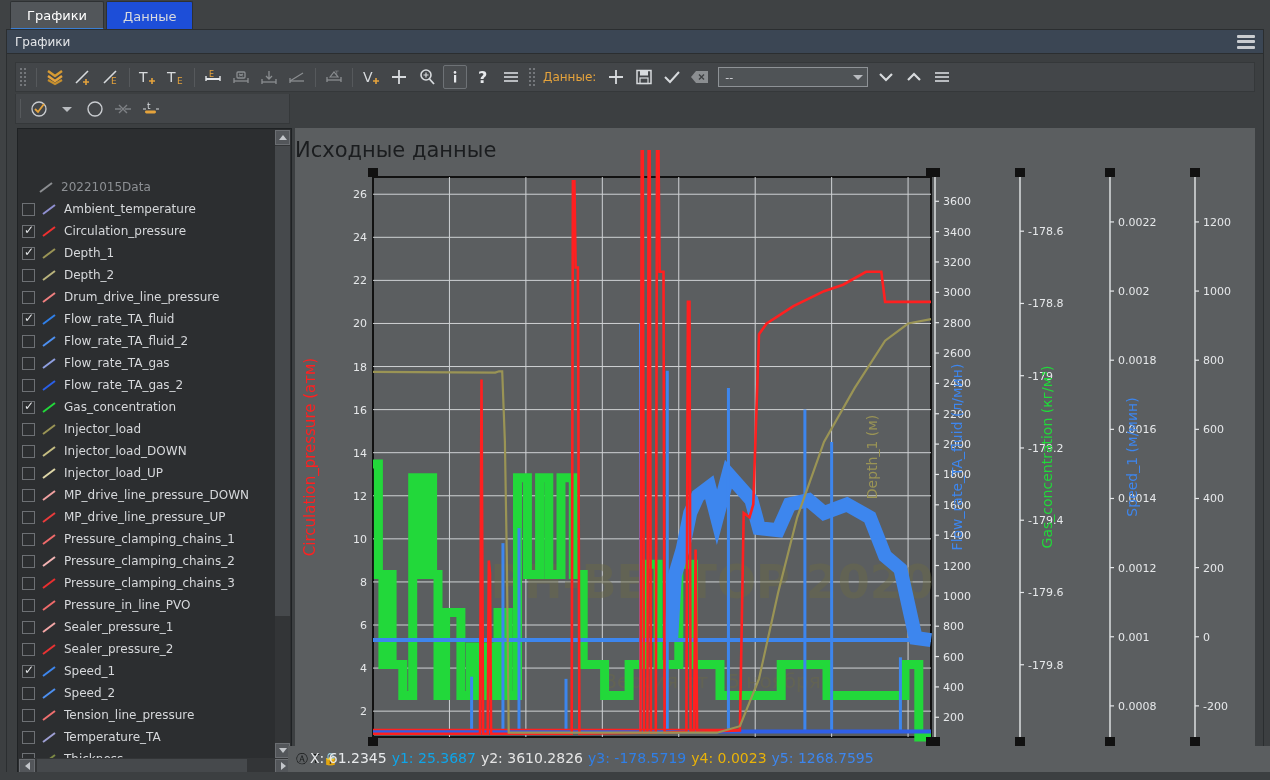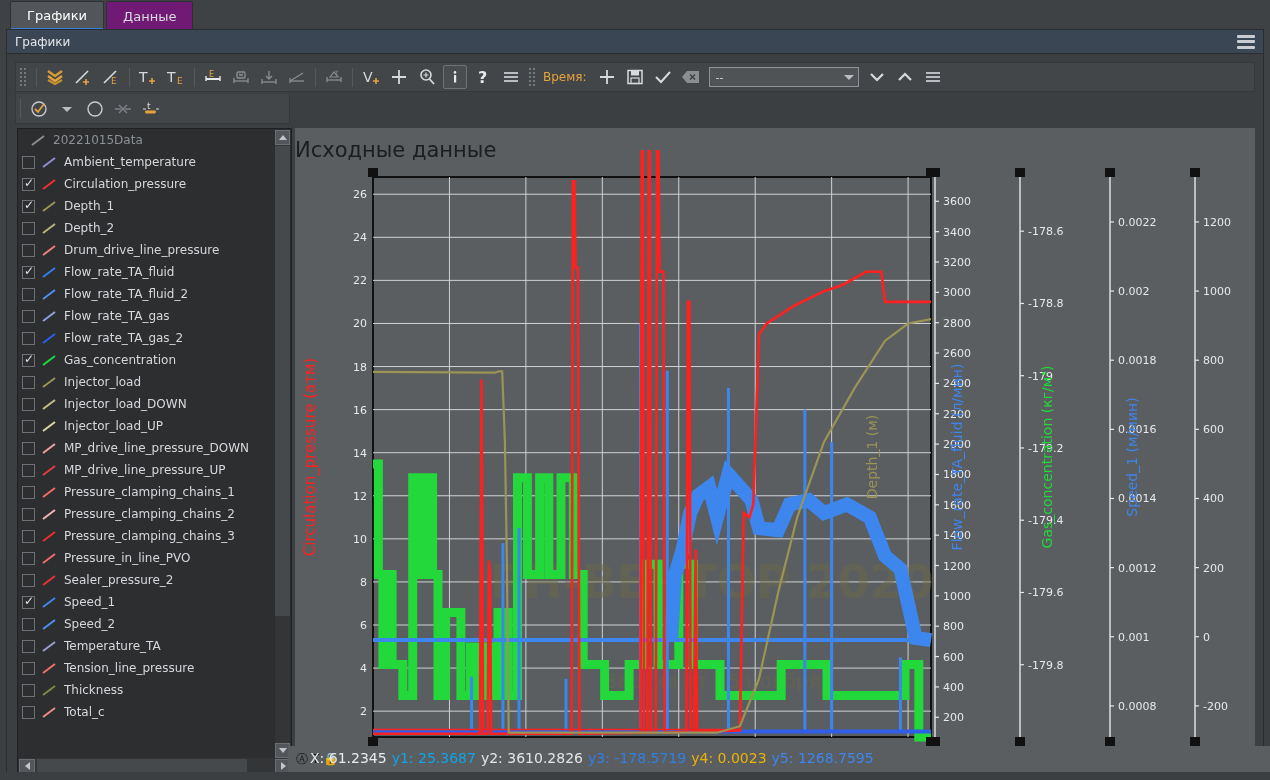--- a/index.html
+++ b/index.html
@@ -14,21 +14,21 @@
   
   .tabstrip {
     position: absolute; left: 0; top: 0; width: 1270px; height: 30px;
     background: #3f4244;
     display: flex; align-items: flex-end; padding-left: 10px; gap: 2px;
   }
   .tab {
     height: 29px; padding: 0 16px;
     display: flex; align-items: center;
     font-size: 13px; color: #d8dade;
-    background: #701a75; border: 1px solid #2e3133; border-bottom: none;
+    background: #1d4ed8; border: 1px solid #2e3133; border-bottom: none;
     border-radius: 2px 2px 0 0;
   }
   .tab.active {
     background: #52565a; color: #ffffff;
     border-bottom: 2px solid #3a7fd5;
     padding-bottom: 0;
   }
 
   
   .window {
@@ -80,21 +80,21 @@
   .sidebar {
     position: absolute; left: 10px; top: 98px; width: 275px; height: 648px;
     background: #2c2e30; border: 1px solid #1f2224;
     overflow: hidden;
   }
   .tree { position: absolute; left: 0; top: 0; width: 258px; height: 630px; overflow: hidden; }
   .titem {
     height: 22px; display: flex; align-items: center; padding-left: 4px; gap: 6px;
     font-size: 12px; color: #d6d8db; white-space: nowrap;
   }
-  .titem.root { padding-left: 12px; color: #8d9094; }
+  .titem.root { padding-left: 20px; color: #8d9094; margin-top: 47px; }
   .cb {
     width: 13px; height: 13px; border: 1px solid #6d7074; background: #2c2e30;
     flex: none; position: relative;
   }
   .cb.on::after {
     content: "\2713"; position: absolute; left: 1px; top: -3px;
     font-size: 12px; color: #e6e8ea; line-height: 14px;
   }
   .glyph { width: 17px; height: 13px; flex: none; }
   .glyph svg { display: block; }
@@ -293,21 +293,21 @@
           </span>
 
         <span class="tbtn">
           <svg width="18" height="16" viewBox="0 0 18 16">
             <path d="M2 4 h14 M2 8 h14 M2 12 h14" stroke="#b9bcc0" stroke-width="2"></path>
           </svg>
           </span>
 
         <span class="grip"></span>
 
-        <span class="tblabel">Время:</span>
+        <span class="tblabel">Данные:</span>
 
         <span class="tbtn">
           <svg width="20" height="18" viewBox="0 0 20 18">
             <path d="M3 9 h14 M10 2 v14" stroke="#d7dadd" stroke-width="1.8"></path>
           </svg>
           </span>
 
         <span class="tbtn">
           <svg width="18" height="18" viewBox="0 0 18 18">
             <rect x="2" y="2.5" width="14" height="13" fill="none" stroke="#d7dadd" stroke-width="1.5"></rect>
@@ -565,20 +565,29 @@
               <svg width="17" height="13" viewBox="0 0 17 13">
                 <path d="M2 11 L14 2" stroke="#ef6a6a" stroke-width="2"></path>
               </svg>
             </span>
             <span>Pressure_in_line_PVO</span>
           </div>
           <div class="titem">
             <span class="cb "></span>
             <span class="glyph">
               <svg width="17" height="13" viewBox="0 0 17 13">
+                <path d="M2 11 L14 2" stroke="#f2a5a5" stroke-width="2"></path>
+              </svg>
+            </span>
+            <span>Sealer_pressure_1</span>
+          </div>
+          <div class="titem">
+            <span class="cb "></span>
+            <span class="glyph">
+              <svg width="17" height="13" viewBox="0 0 17 13">
                 <path d="M2 11 L14 2" stroke="#e93232" stroke-width="2"></path>
               </svg>
             </span>
             <span>Sealer_pressure_2</span>
           </div>
           <div class="titem">
             <span class="cb on"></span>
             <span class="glyph">
               <svg width="17" height="13" viewBox="0 0 17 13">
                 <path d="M2 11 L14 2" stroke="#3d86ee" stroke-width="2"></path>
@@ -592,33 +601,33 @@
               <svg width="17" height="13" viewBox="0 0 17 13">
                 <path d="M2 11 L14 2" stroke="#4d8ff0" stroke-width="2"></path>
               </svg>
             </span>
             <span>Speed_2</span>
           </div>
           <div class="titem">
             <span class="cb "></span>
             <span class="glyph">
               <svg width="17" height="13" viewBox="0 0 17 13">
+                <path d="M2 11 L14 2" stroke="#ef6f6f" stroke-width="2"></path>
+              </svg>
+            </span>
+            <span>Tension_line_pressure</span>
+          </div>
+          <div class="titem">
+            <span class="cb "></span>
+            <span class="glyph">
+              <svg width="17" height="13" viewBox="0 0 17 13">
                 <path d="M2 11 L14 2" stroke="#9d9ed2" stroke-width="2"></path>
               </svg>
             </span>
             <span>Temperature_TA</span>
-          </div>
-          <div class="titem">
-            <span class="cb "></span>
-            <span class="glyph">
-              <svg width="17" height="13" viewBox="0 0 17 13">
-                <path d="M2 11 L14 2" stroke="#ef6f6f" stroke-width="2"></path>
-              </svg>
-            </span>
-            <span>Tension_line_pressure</span>
           </div>
           <div class="titem">
             <span class="cb "></span>
             <span class="glyph">
               <svg width="17" height="13" viewBox="0 0 17 13">
                 <path d="M2 11 L14 2" stroke="#7d8a45" stroke-width="2"></path>
               </svg>
             </span>
             <span>Thickness</span>
           </div>

